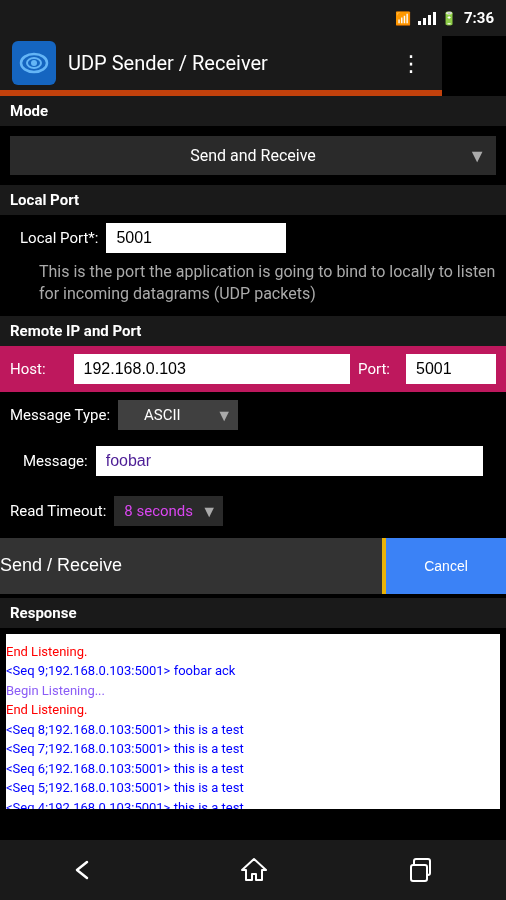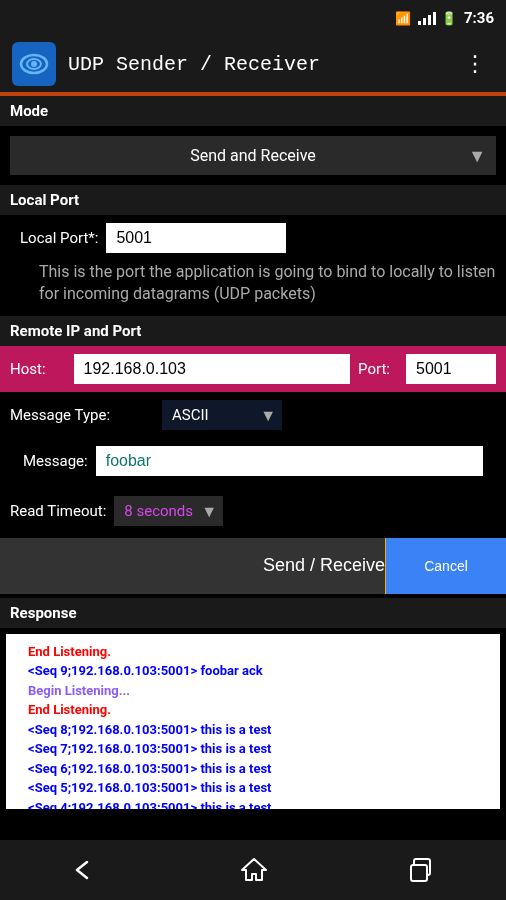--- a/index.html
+++ b/index.html
@@ -38,28 +38,27 @@
       gap: 2px;
       height: 14px;
     }
     .signal-bar {
       background: #fff;
       width: 3px;
     }
 
     
     #app-bar {
-      width: 506px;
+      width: 442px;
       height: 60px;
       background: #1a1a1a;
       display: flex;
       align-items: center;
       padding: 0 12px;
-      border-bottom: 4px solid #c2410c;
-      font-family: Liberation Mono, monospace;
+      border-bottom: 6px solid #c2410c;
     }
     #app-icon {
       width: 44px;
       height: 44px;
       background: #1565c0;
       border-radius: 6px;
       display: flex;
       align-items: center;
       justify-content: center;
       margin-right: 12px;
@@ -179,30 +178,29 @@
     
     #msg-type-section {
       background: #000;
       padding: 8px 10px;
     }
     .msg-type-row {
       display: flex;
       align-items: center;
     }
     #msg-type-dropdown {
-      background: #0f172a;
+      background: #404040;
       border: none;
       color: #fff;
       font-size: 15px;
-      padding: 6px 30px 6px 10px;
+      padding: 6px 30px 6px 26px;
       cursor: pointer;
       position: relative;
       display: flex;
       align-items: center;
-      margin-left: 44px;
     }
     .dropdown-wrapper {
       position: relative;
       display: inline-block;
     }
     .dropdown-arrow {
       position: absolute;
       right: 6px;
       top: 50%;
       transform: translateY(-50%);
@@ -213,21 +211,21 @@
 
     
     #message-section {
       background: #000;
       padding: 8px 23px;
     }
     #message-input {
       flex: 1;
       background: #fff;
       border: none;
-      color: #0f766e;
+      color: #4c1d95;
       font-size: 16px;
       padding: 6px 10px;
       outline: none;
       width: 350px;
     }
 
     
     #timeout-section {
       background: #000;
       padding: 8px 10px;
@@ -246,46 +244,45 @@
     }
     #send-receive-btn {
       flex: 1;
       background: #333;
       color: #fff;
       font-size: 18px;
       border: none;
       cursor: pointer;
       display: flex;
       align-items: center;
-      justify-content: flex-end;
-      border-right: 1px solid #eab308;
+      justify-content: flex-start;
+      border-right: 4px solid #eab308;
     }
     #cancel-btn {
       width: 120px;
       background: #3b82f6;
       color: #fff;
       font-size: 14px;
       border: none;
       cursor: pointer;
       display: flex;
       align-items: center;
       justify-content: center;
     }
 
     
     #response-section {
       background: #000;
     }
     #response-content {
       background: #fff;
       margin: 6px 6px 0 6px;
-      padding: 8px 22px;
+      padding: 8px 0;
       height: 175px;
       overflow: hidden;
-      font-weight: bold;
     }
     .response-line {
       font-size: 13px;
       line-height: 1.5;
     }
     .red { color: #f00; }
     .blue { color: #00f; }
     .green { color: #8b5cf6; }
 
     

